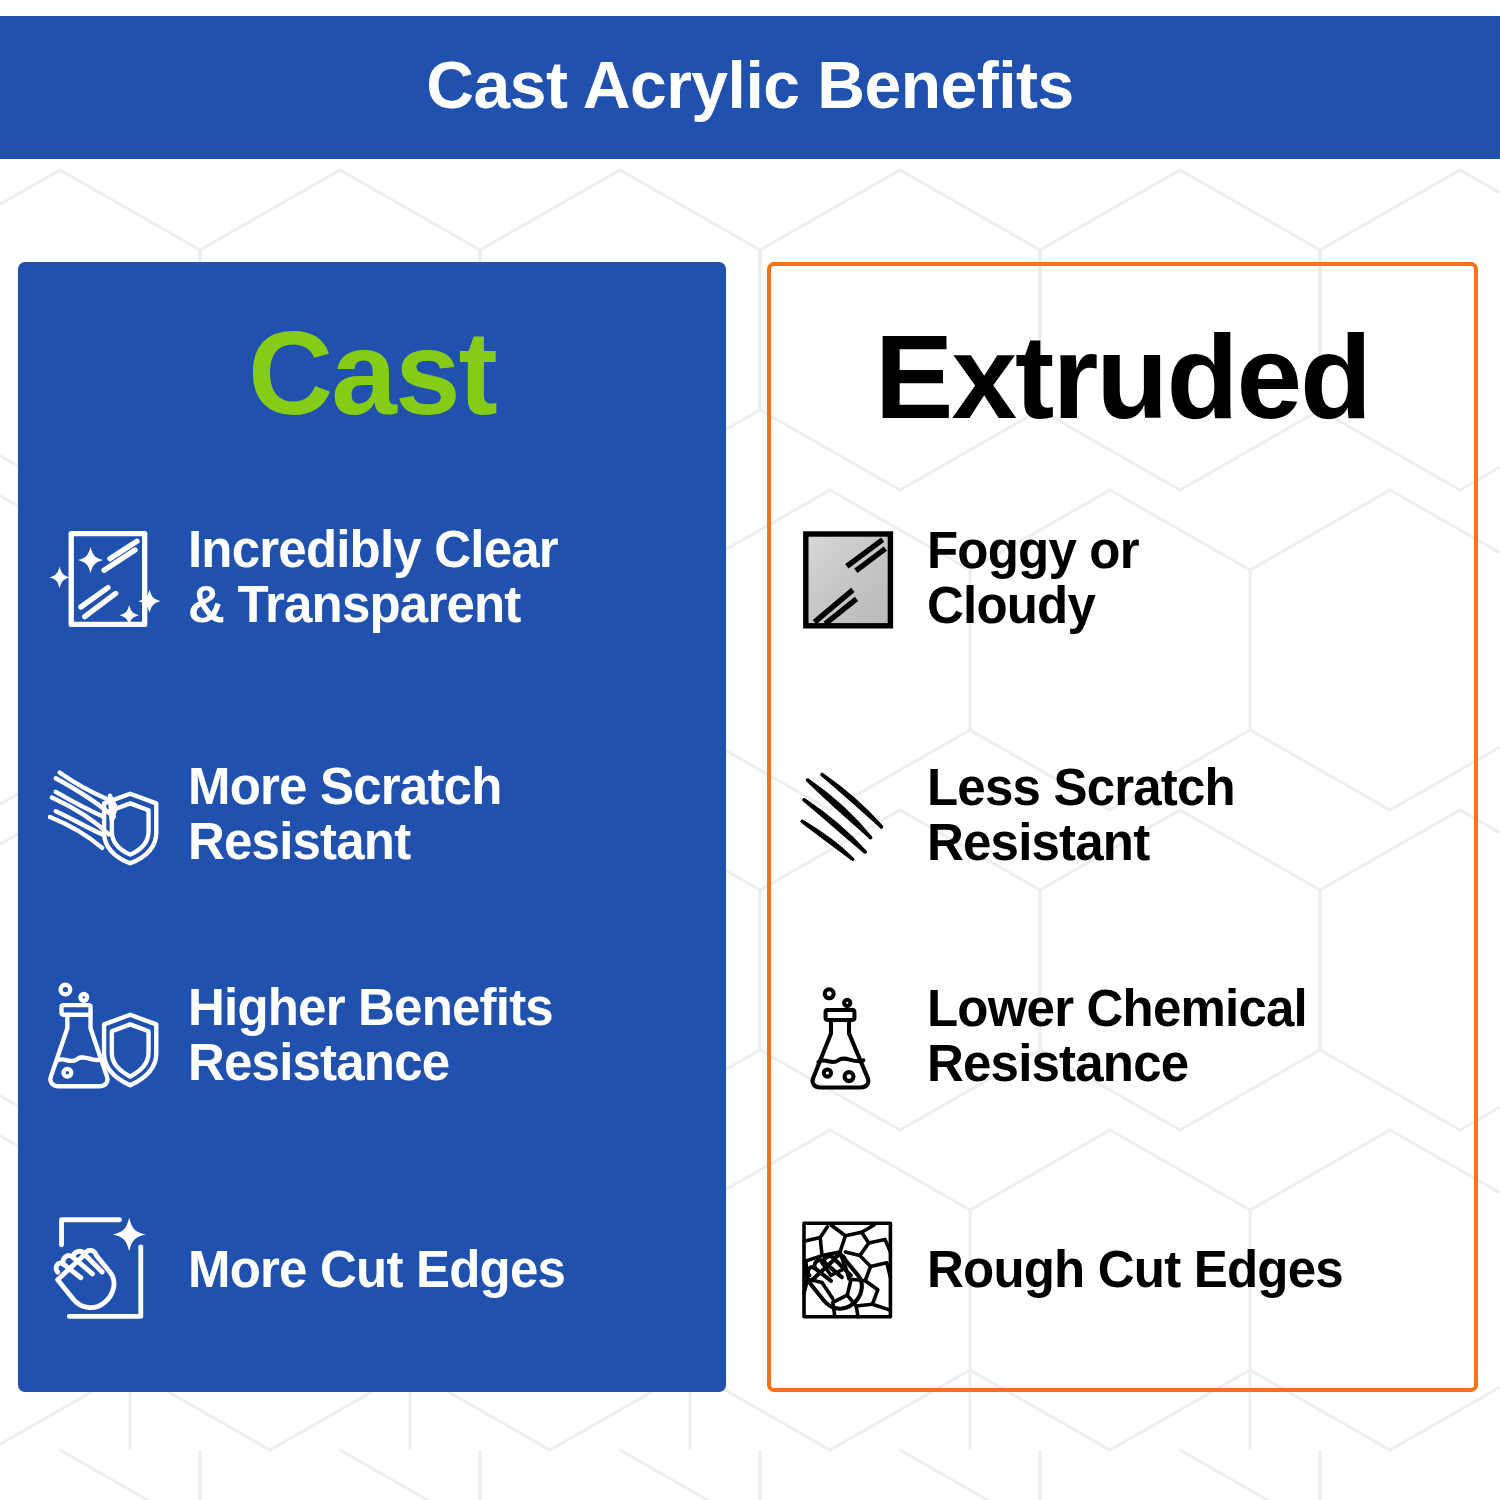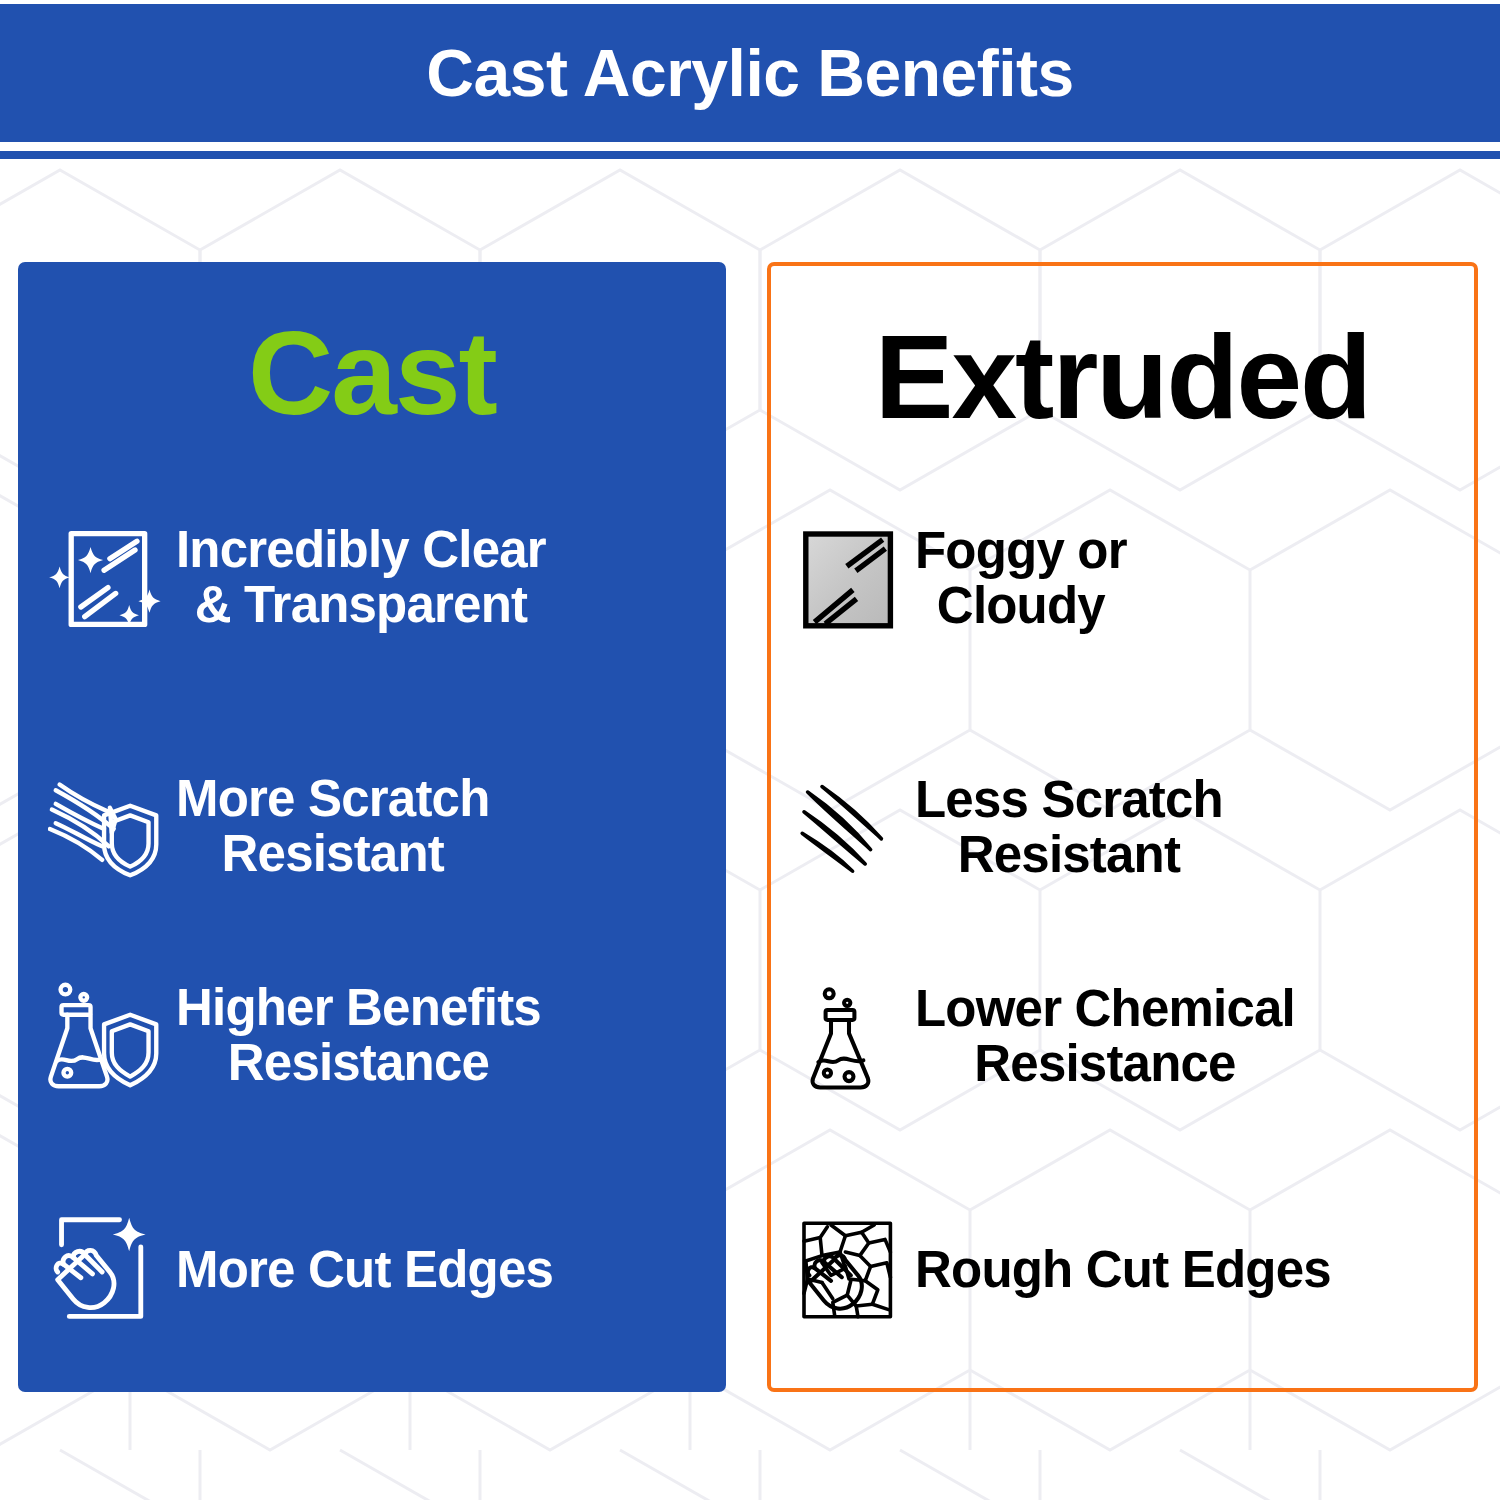--- a/index.html
+++ b/index.html
@@ -12,21 +12,21 @@
   }
 
   
   #watermark{
     position:absolute;left:0;top:0;width:1500px;height:1500px;
     z-index:0;pointer-events:none;
   }
 
   
   #header-bar{
-    position:absolute;left:0;top:4px;width:1500px;height:138px;
+    position:absolute;left:0;top:16px;width:1500px;height:138px;
     background:#2151AF;
     display:flex;align-items:center;justify-content:center;
     z-index:3;
   }
   #header-title{
     color:#ffffff;
     font-size:66px;
     font-weight:bold;
     letter-spacing:-0.5px;
     line-height:1;
@@ -76,24 +76,23 @@
   .features{
     position:absolute;
     left:0;right:0;
     top:258px;
     bottom:0;
   }
   .feature{
     position:absolute;
     display:flex;
     align-items:center;
-    gap:12px;
+    gap:24px;
     left:30px;
     right:14px;
-    text-align:center;
   }
   #card-extruded .feature{left:24px;}
 
   .feature-icon{
     flex:0 0 auto;
     width:116px;height:116px;
     display:flex;align-items:center;justify-content:center;
   }
   #card-extruded .feature-icon{width:108px;height:108px;}
 
@@ -101,21 +100,21 @@
     font-size:51px;
     font-weight:bold;
     line-height:1.07;
     letter-spacing:-0.8px;
   }
   #card-cast .feature-label{color:#ffffff;}
   #card-extruded .feature-label{color:#000000;}
 
   
   .row-0{top:0px;}
-  .row-1{top:249px;}
+  .row-1{top:237px;}
   .row-2{top:458px;}
   .row-3{top:692px;}
 </style>
 </head>
 <body>
 
 <svg id="watermark" viewBox="0 0 1500 1500" xmlns="http://www.w3.org/2000/svg">
   <g stroke="#EDEDF2" stroke-width="3" fill="none">
 
     <g>

